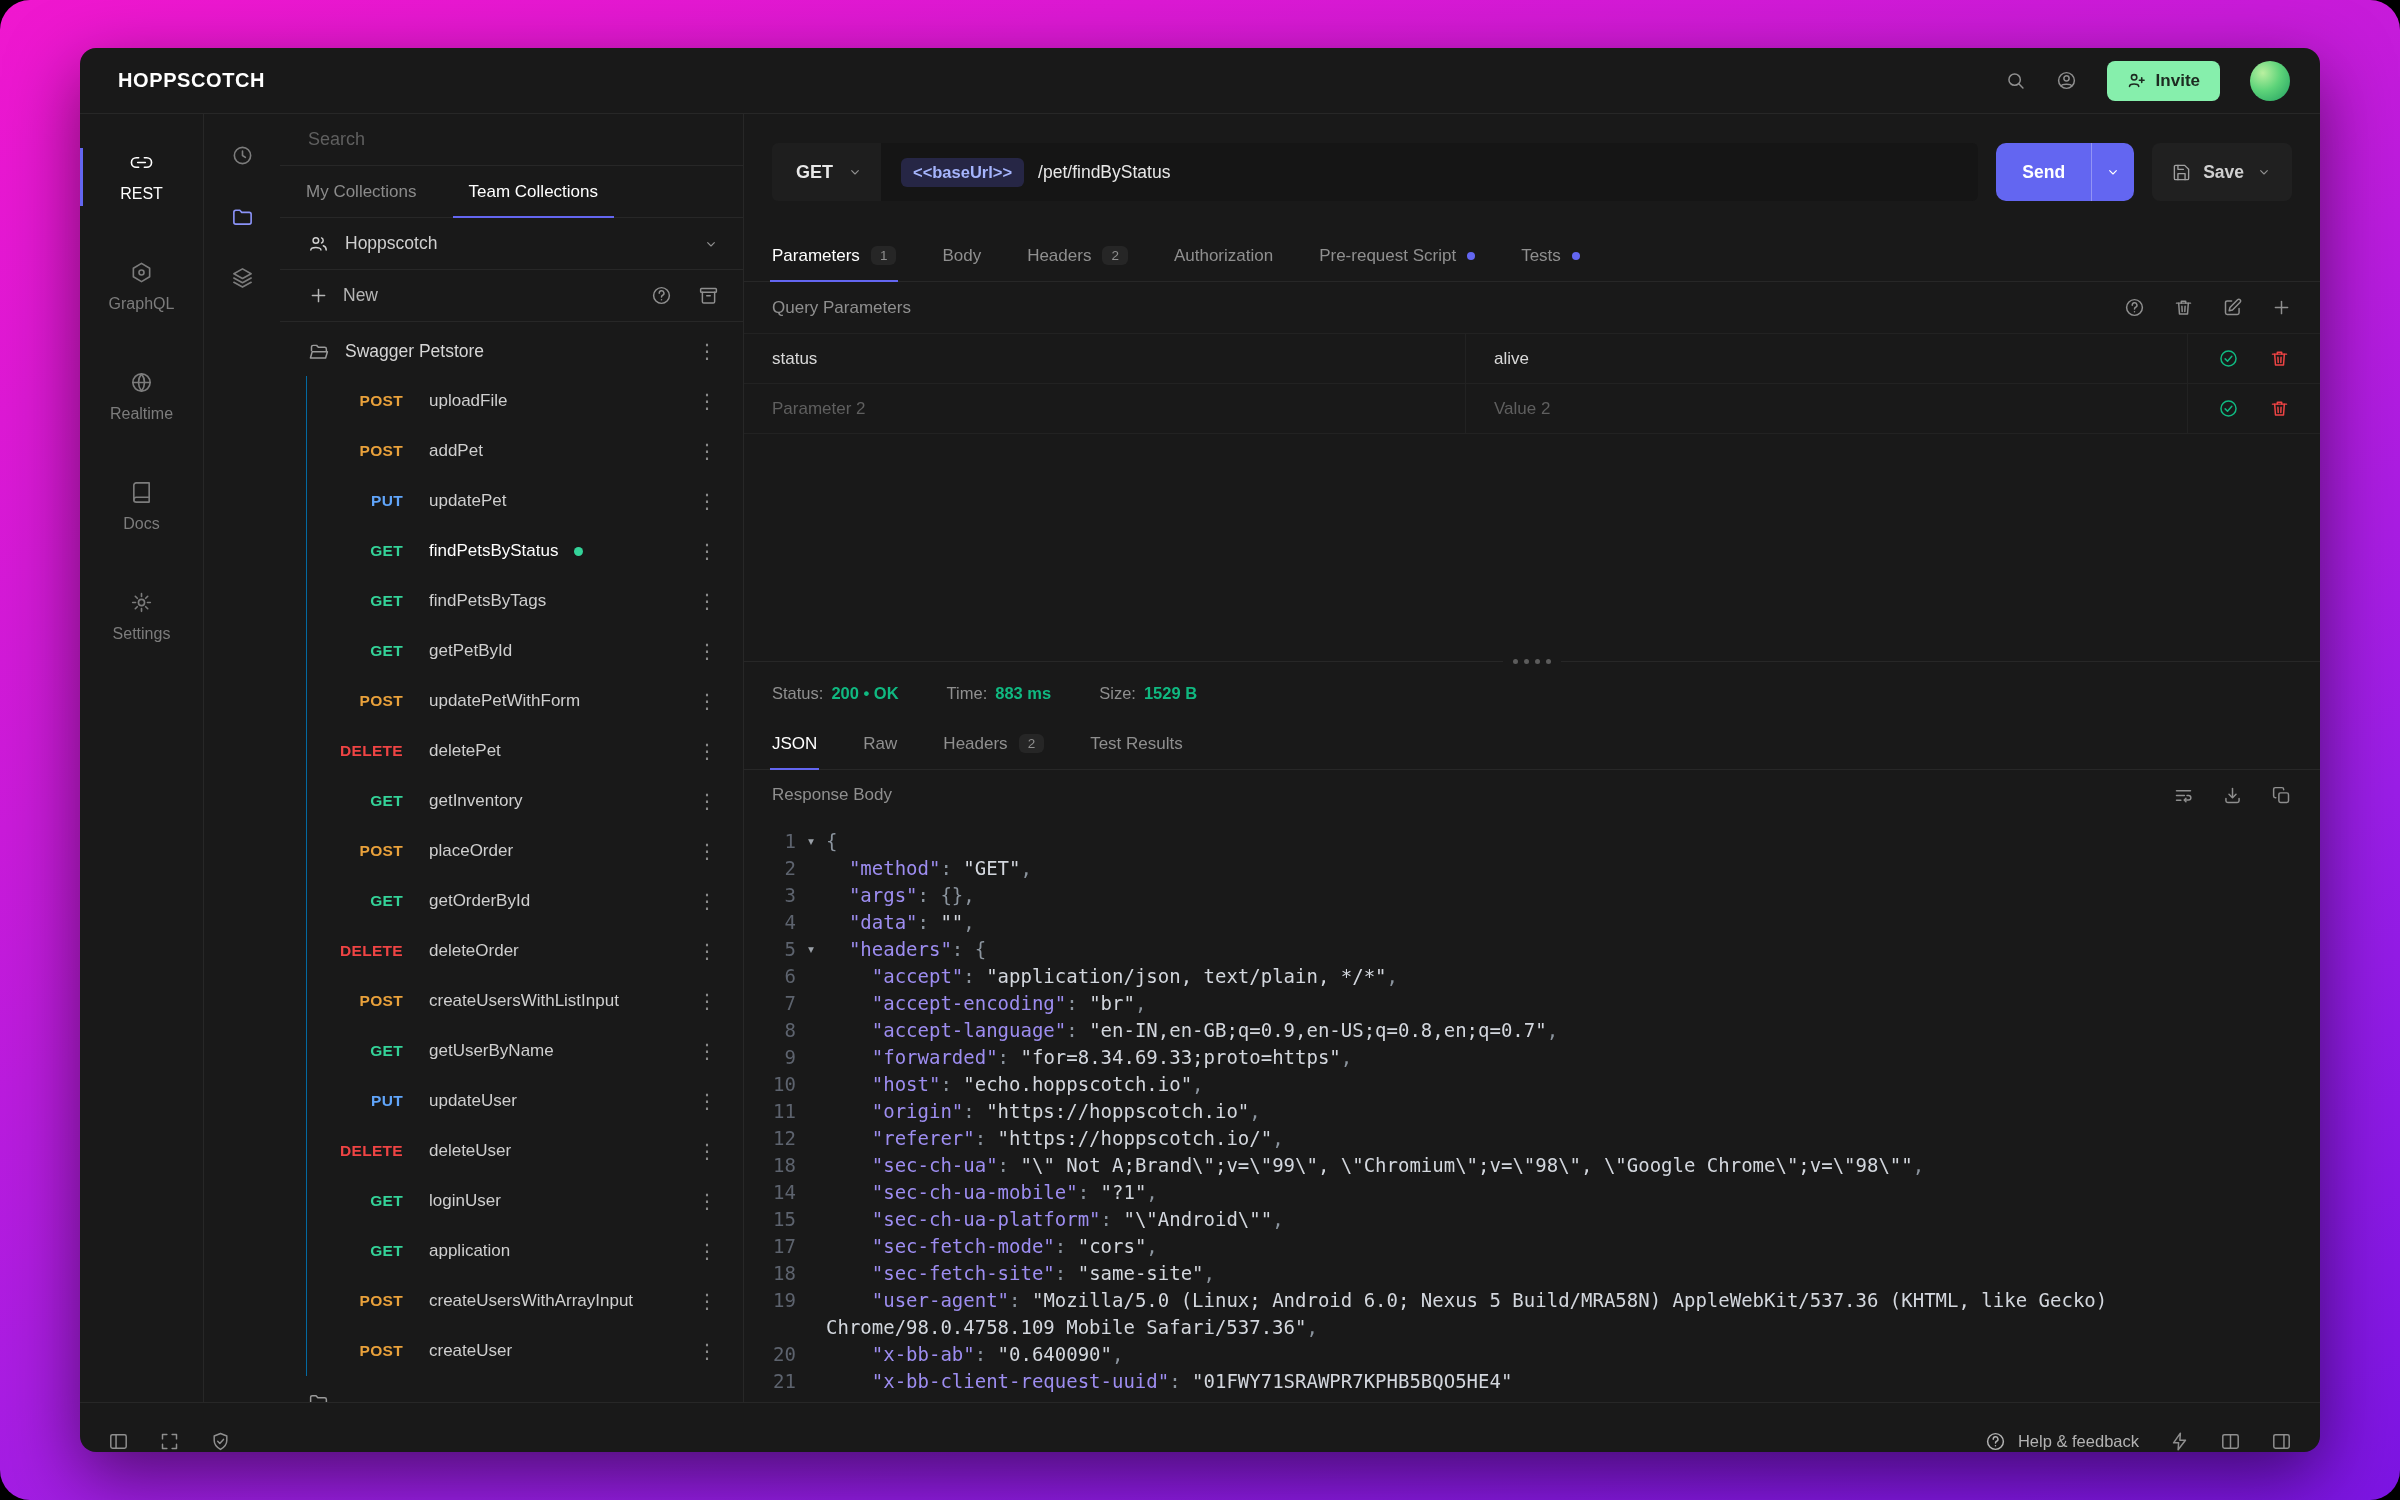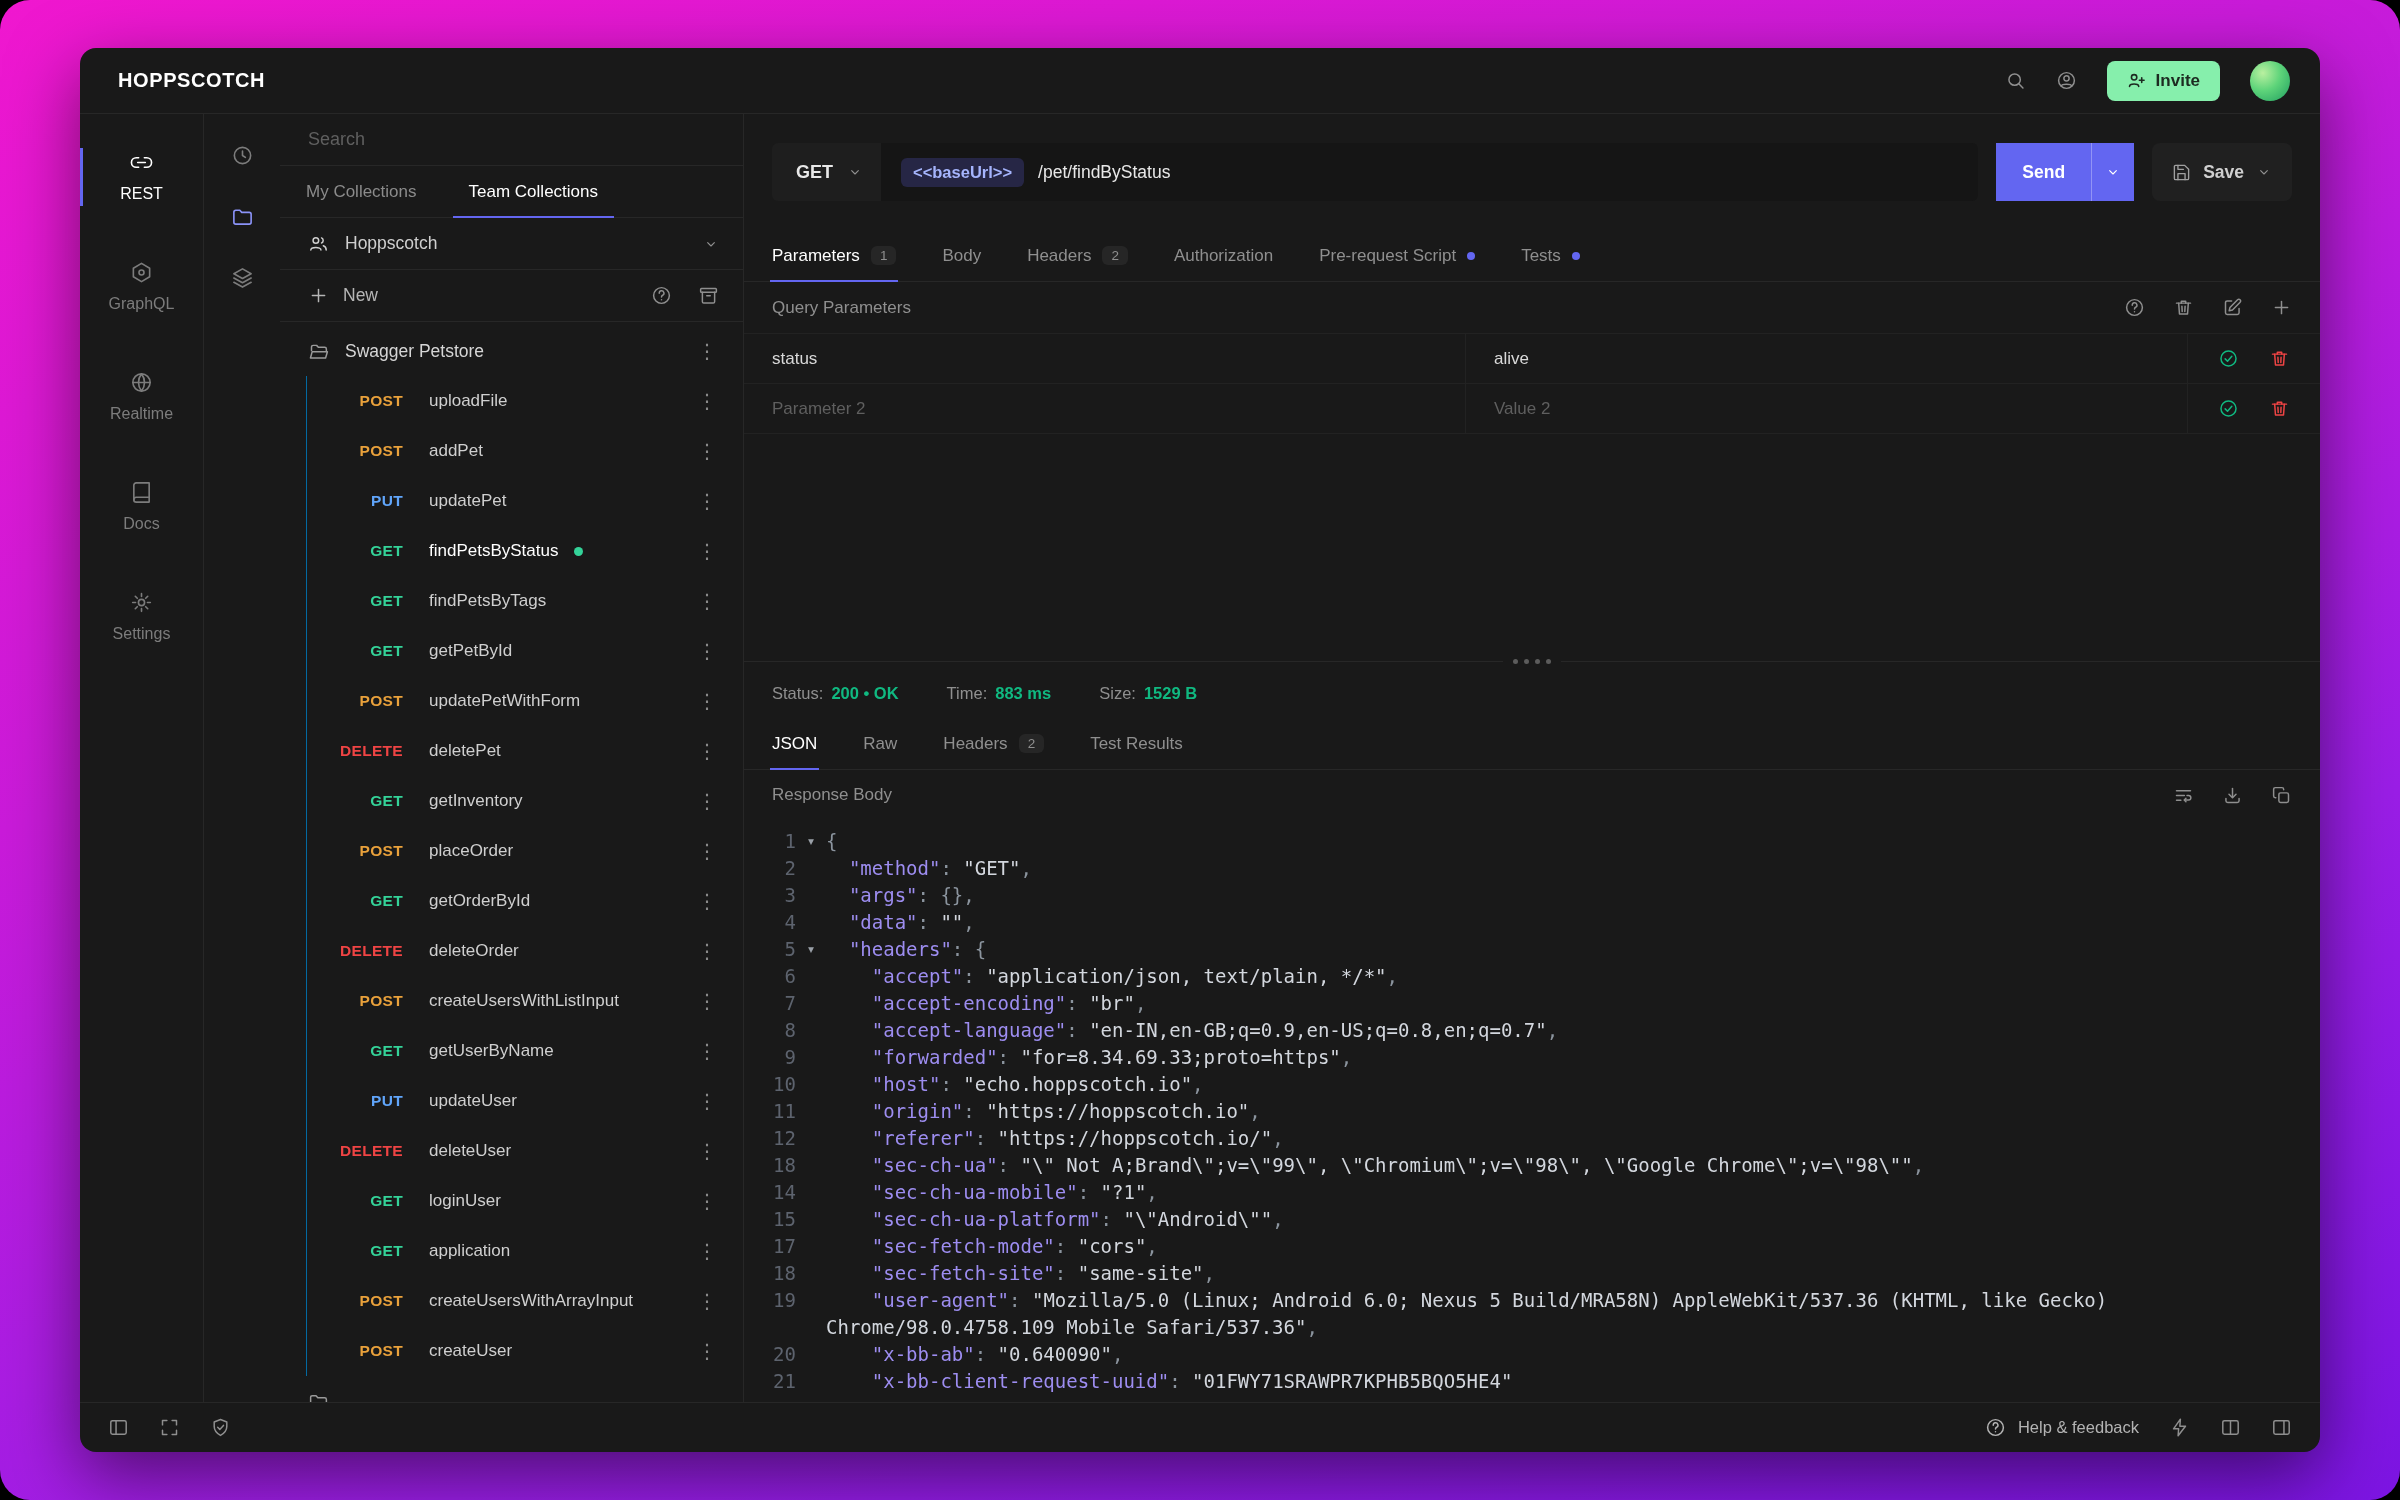--- a/index.html
+++ b/index.html
@@ -75,21 +75,21 @@
   .workspace{flex:1;min-width:0;display:flex;flex-direction:column}
   .request-bar{flex:0 0 116px;display:flex;align-items:center;gap:18px;padding:0 28px}
   .method-url{flex:1;display:flex;height:58px;min-width:0}
   .method-select{display:flex;align-items:center;gap:14px;background:#1e1e1e;border:none;border-radius:6px 0 0 6px;
     color:#e8e8e8;font-size:18px;font-weight:600;padding:0 18px 0 24px;cursor:pointer}
   .method-select .ic{color:#8f8f8f}
   .url-field{flex:1;display:flex;align-items:center;gap:14px;background:#151515;border-radius:0 6px 6px 0;
     padding:0 20px;min-width:0;cursor:text}
   .chip{background:rgba(99,102,241,.22);color:var(--accent-l);font-weight:600;font-size:16.5px;padding:5px 12px;border-radius:6px}
   .path{color:#e8e8e8;font-size:17.5px}
-  .send{display:flex;align-items:center;height:58px;background:var(--accent);border:none;border-radius:0;
+  .send{display:flex;align-items:center;height:58px;background:var(--accent);border:none;border-radius:10px;
     color:#fff;font-size:17.5px;font-weight:600;cursor:pointer}
   .send .lbl{padding:0 26px}
   .send .vdiv{width:1px;align-self:stretch;background:rgba(255,255,255,.3)}
   .send .car{padding:0 13px;display:flex}
   .save{display:flex;align-items:center;gap:12px;height:58px;background:#202020;border:none;border-radius:8px;
     color:#cfcfcf;font-size:17.5px;font-weight:600;padding:0 20px;cursor:pointer}
   .save .ic{color:#a0a0a0}
 
   .tabs{display:flex;align-items:stretch;gap:46px;padding:0 28px;border-bottom:1px solid var(--bd);flex:0 0 52px}
   .tab{position:relative;display:flex;align-items:center;gap:11px;color:#8f8f8f;font-size:17px;cursor:pointer;white-space:nowrap}
@@ -124,21 +124,21 @@
   .code{flex:1;min-height:0;overflow:hidden;font-family:"DejaVu Sans Mono","Liberation Mono",monospace;
     font-size:19px;line-height:27px;padding:8px 16px 0 10px;color:#c9ced6}
   .code-line{display:flex;align-items:flex-start}
   .ln{flex:0 0 42px;text-align:right;color:#5d636e;user-select:none}
   .fold{flex:0 0 30px;text-align:center;color:#9aa0a8;font-size:15px;line-height:27px;cursor:pointer}
   .ctext{flex:1;white-space:pre-wrap;min-width:0}
   .t-k{color:#9d8df0}
   .t-s{color:#d3d7de}
   .t-p{color:#8b949e}
 
-  .bottombar{flex:0 0 50px;border-top:1px solid var(--bd);display:flex;align-items:center;
+  .bottombar{flex:0 0 50px;border-top:1px solid var(--bd);display:flex;align-items:flex-end;
     justify-content:space-between;padding:0 28px}
   .bb-left,.bb-right{display:flex;align-items:center;gap:30px;color:#8f8f8f}
   .helpfb{display:flex;align-items:center;gap:12px;color:#b3b3b3;font-size:16.5px;cursor:pointer;background:none;border:none}
 </style>
 </head>
 <body>
 
 <svg width="0" height="0" style="position:absolute" aria-hidden="true">
   <defs>
     <symbol id="i-search" viewBox="0 0 24 24">

